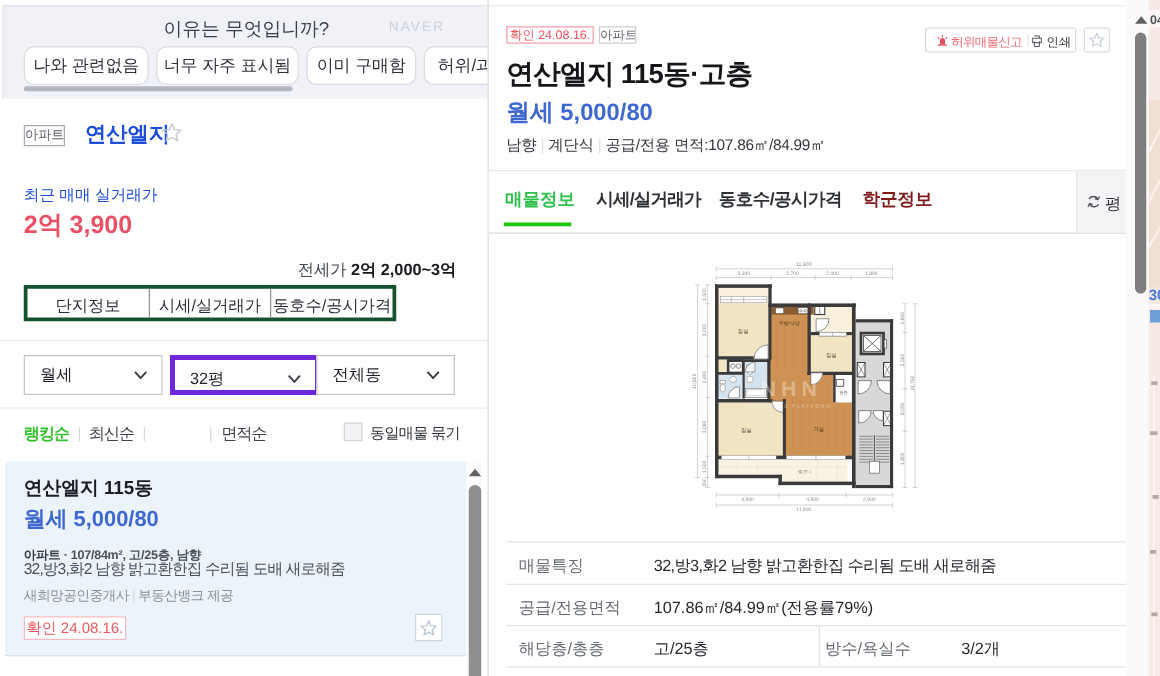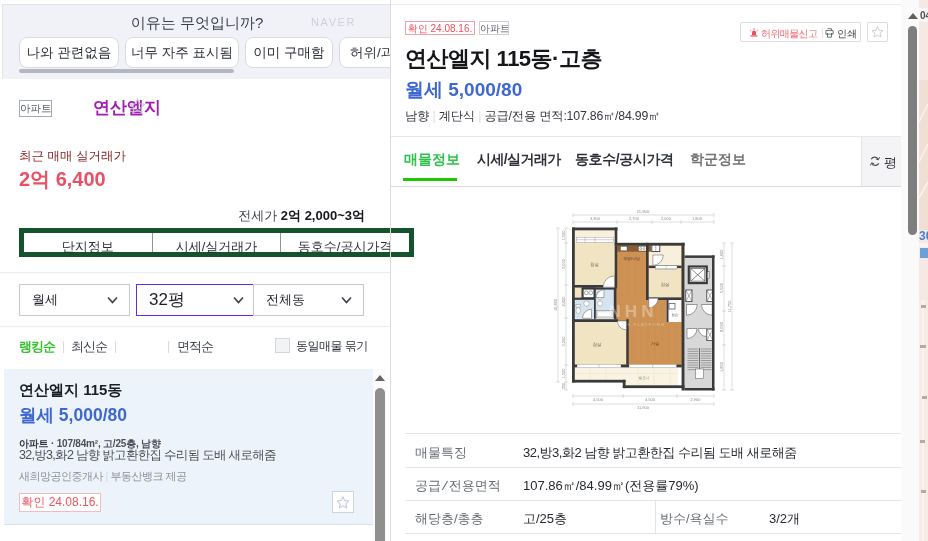--- a/index.html
+++ b/index.html
@@ -21,49 +21,49 @@
   <div class="abs" style="left:16px;top:32px;width:100px;height:31px;background:#fff;border:1px solid #dadbe0;border-radius:8px;font-size:13.5px;color:#2b2f38;text-align:center;line-height:29px;">나와 관련없음</div>
   <div class="abs" style="left:242px;top:32px;width:88px;height:31px;background:#fff;border:1px solid #dadbe0;border-radius:8px;font-size:13.5px;color:#2b2f38;text-align:center;line-height:29px;">이미 구매함</div>
   <div class="abs" style="left:122px;top:32px;width:114px;height:31px;background:#fff;border:1px solid #dadbe0;border-radius:8px;font-size:13.5px;color:#2b2f38;text-align:center;line-height:29px;">너무 자주 표시됨</div>
   <div class="abs" style="left:336px;top:32px;width:80px;height:31px;background:#fff;border:1px solid #dadbe0;border-radius:8px;font-size:13.5px;color:#2b2f38;text-align:center;line-height:29px;">허위/과장</div>
 
   <div class="abs" style="left:16px;top:64px;width:215px;height:4px;background:#b3b7c0;border-radius:2px;"></div>
 </div>
 
 <div class="abs" style="left:19px;top:100px;width:33px;height:17px;border:1px solid #a6aab4;font-size:10.5px;overflow:hidden;color:#5b6069;text-align:center;line-height:15px;">아파트</div>
 
-<div class="abs" style="left:68px;top:95.5px;font-size:17px;font-weight:bold;color:#a21caf;margin-left:25px;">연산엘지</div>
+<div class="abs" style="left:68px;top:95.5px;font-size:17px;font-weight:bold;color:#1d4ed8;">연산엘지</div>
 
 <svg class="abs" style="left:129px;top:98px;" width="17" height="16" viewBox="0 0 14 13">
       <path d="M7 0.8 L8.7 4.6 L12.9 5 L9.8 7.8 L10.7 11.9 L7 9.8 L3.3 11.9 L4.2 7.8 L1.1 5 L5.3 4.6 Z" fill="none" stroke="#c6cad2" stroke-width="0.9"></path>
     </svg>
 
 
-<div class="abs" style="left:19px;top:148px;font-size:12.5px;color:#7f1d1d;">최근 매매 실거래가</div>
-
-<div class="abs" style="left:19px;top:166px;font-size:20px;font-weight:bold;color:#e95064;">2억 6,400</div>
+<div class="abs" style="left:19px;top:148px;font-size:12.5px;color:#1d4ed8;">최근 매매 실거래가</div>
+
+<div class="abs" style="left:19px;top:166px;font-size:20px;font-weight:bold;color:#e95064;">2억 3,900</div>
 
 
 
 <div class="abs" style="left:0;top:185px;width:365px;text-align:right;font-size:13px;color:#40454e;margin-top:22px;">전세가 <b style="color:#16181d;">2억 2,000~3억</b></div>
 
-<div class="abs" style="left:19px;top:228px;width:395px;height:29px;border:5px solid #14532d;display:flex;">
+<div class="abs" style="left:19px;top:228px;width:298px;height:29px;border:3px solid #14532d;display:flex;">
   <div style="flex:1;border-right:1px solid #8f939b;font-size:13px;color:#2b2f38;text-align:center;line-height:27px;">단지정보</div>
   <div style="flex:1;border-right:1px solid #8f939b;font-size:13px;color:#2b2f38;text-align:center;line-height:27px;">시세/실거래가</div>
   <div style="flex:1;font-size:13px;color:#2b2f38;text-align:center;line-height:27px;">동호수/공시가격</div>
 </div>
 
 <div class="abs" style="left:0;top:272px;width:390px;height:1px;background:#ececee;"></div>
 
 <div class="abs" style="left:19px;top:284px;width:111px;height:32px;border:1px solid #c6c8cc;background:#fff;font-size:13px;color:#1d2027;line-height:30px;padding-left:12px;">월세
   <svg class="abs" style="right:11px;top:11px;" width="11" height="8" viewBox="0 0 11 8">
         <polyline points="1,1.5 5.5,6.5 10,1.5" fill="none" stroke="#3a3f48" stroke-width="1.6"></polyline>
       </svg>
 </div>
-<div class="abs" style="left:136px;top:284px;width:120px;height:32px;border:1px solid #6d28d9;background:#fff;font-size:17px;color:#1d2027;line-height:30px;padding-left:12px;">32평
+<div class="abs" style="left:136px;top:284px;width:120px;height:32px;border:4px solid #6d28d9;background:#fff;font-size:13px;color:#1d2027;line-height:30px;padding-left:12px;">32평
   <svg class="abs" style="right:11px;top:11px;" width="11" height="8" viewBox="0 0 11 8">
         <polyline points="1,1.5 5.5,6.5 10,1.5" fill="none" stroke="#3a3f48" stroke-width="1.6"></polyline>
       </svg>
 </div>
 <div class="abs" style="left:253px;top:284px;width:111px;height:32px;border:1px solid #c6c8cc;background:#fff;font-size:13px;color:#1d2027;line-height:30px;padding-left:12px;">전체동
   <svg class="abs" style="right:11px;top:11px;" width="11" height="8" viewBox="0 0 11 8">
         <polyline points="1,1.5 5.5,6.5 10,1.5" fill="none" stroke="#3a3f48" stroke-width="1.6"></polyline>
       </svg>
 </div>
 
@@ -144,21 +144,21 @@
 <div class="abs" style="left:391px;top:136px;width:510px;height:51px;border-top:1px solid #e8e8e8;border-bottom:1px solid #dadada;background:#fff;"></div>
 
 <div class="abs" style="left:404px;top:151px;font-size:14px;font-weight:bold;color:#2ec24d;font-family:Liberation Serif, serif;">매물정보</div>
 
 <div class="abs" style="left:403px;top:177.5px;width:54px;height:3.5px;background:#1ec800;"></div>
 
 <div class="abs" style="left:477px;top:151px;font-size:14px;font-weight:bold;letter-spacing:-0.6px;color:#2e3238;">시세/실거래가</div>
 
 <div class="abs" style="left:575px;top:151px;font-size:14px;font-weight:bold;letter-spacing:-0.4px;color:#2e3238;">동호수/공시가격</div>
 
-<div class="abs" style="left:690px;top:151px;font-size:14px;font-weight:bold;color:#737373;">학군정보</div>
+<div class="abs" style="left:690px;top:151px;font-size:14px;font-weight:bold;color:#7f1d1d;">학군정보</div>
 
 <div class="abs" style="left:861px;top:137px;width:40px;height:49px;background:#f4f4f6;border-left:1px solid #e5e5e5;"></div>
 <svg class="abs" style="left:869px;top:156px;" width="12" height="11" viewBox="0 0 12 11">
       <path d="M2.2 3.2 A4 4 0 0 1 9.3 3.4" fill="none" stroke="#4d5158" stroke-width="1.2"></path>
       <path d="M9.8 7.4 A4 4 0 0 1 2.7 7.2" fill="none" stroke="#4d5158" stroke-width="1.2"></path>
       <path d="M10.6 1.2 L9.4 3.8 L6.8 2.9" fill="none" stroke="#4d5158" stroke-width="1"></path>
       <path d="M1.4 9.4 L2.6 6.8 L5.2 7.7" fill="none" stroke="#4d5158" stroke-width="1"></path>
     </svg>
 <div class="abs" style="left:884px;top:154px;font-size:13px;color:#2e3238;">평</div>
 
@@ -488,21 +488,21 @@
   <text x="674.8" y="315.5" font-size="3.4" fill="#6a6a6a" text-anchor="middle">현관</text>
 </svg>
 </div>
 
 <div class="abs" style="left:405px;top:433px;width:496px;height:99px;border-top:1px solid #e4e4e4;font-size:13px;">
 
   <div class="abs" style="left:10px;top:10px;color:#666b73;">매물특징</div>
   <div class="abs" style="left:118px;top:10px;letter-spacing:-0.5px;color:#26292e;">32,방3,화2 남향 밝고환한집 수리됨 도배 새로해줌</div>
   <div class="abs" style="left:0;top:33px;width:496px;height:1px;background:#e4e4e4;"></div>
 
-  <div class="abs" style="left:10px;top:43px;color:#666b73;font-family:Liberation Mono, monospace;">공급/전용면적</div>
+  <div class="abs" style="left:10px;top:43px;color:#666b73;">공급/전용면적</div>
   <div class="abs" style="left:118px;top:43px;color:#26292e;">107.86㎡/84.99㎡(전용률79%)</div>
   <div class="abs" style="left:0;top:66px;width:496px;height:1px;background:#e4e4e4;"></div>
 
   <div class="abs" style="left:10px;top:76px;color:#666b73;">해당층/총층</div>
   <div class="abs" style="left:118px;top:76px;color:#26292e;">고/25층</div>
   <div class="abs" style="left:250px;top:66px;width:1px;height:33px;background:#e4e4e4;"></div>
   <div class="abs" style="left:255px;top:76px;color:#666b73;">방수/욕실수</div>
   <div class="abs" style="left:364px;top:76px;color:#26292e;">3/2개</div>
   <div class="abs" style="left:0;top:99px;width:496px;height:1px;background:#e4e4e4;"></div>
 </div>

